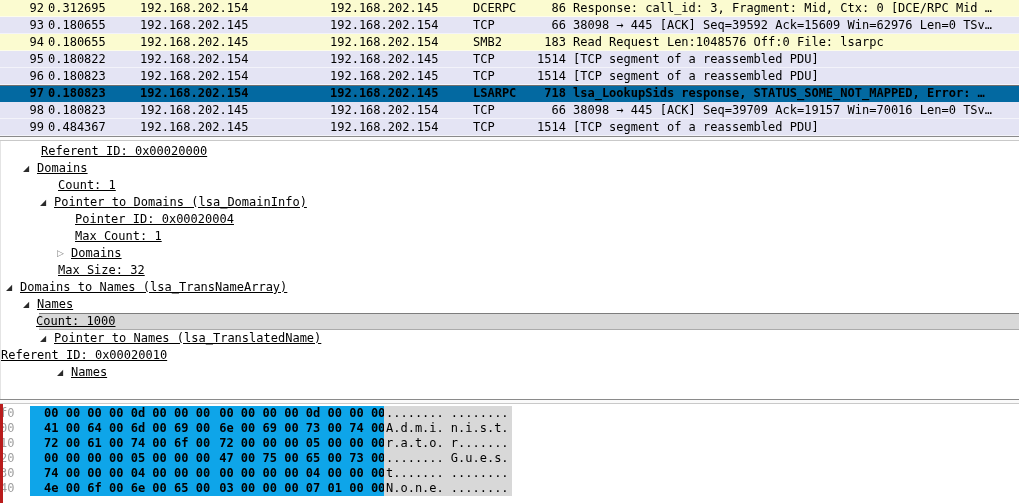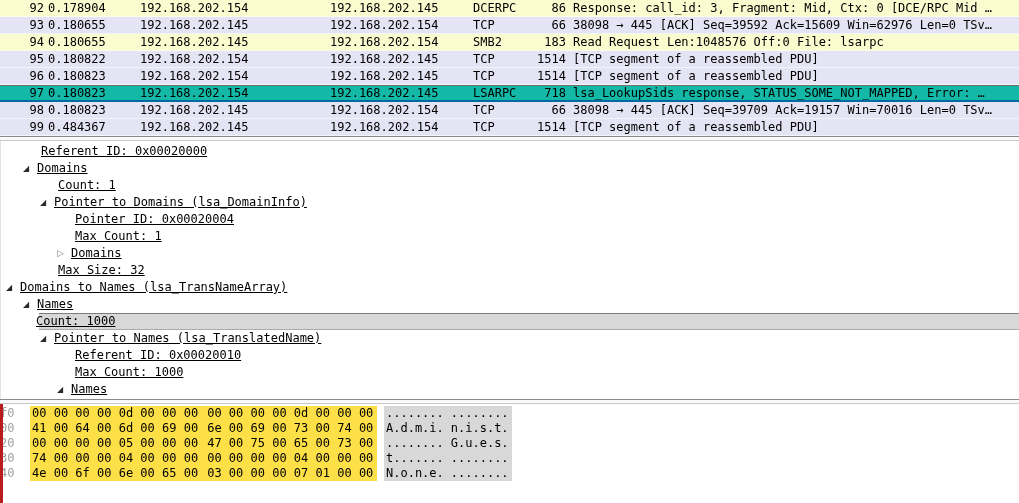--- a/index.html
+++ b/index.html
@@ -4,22 +4,22 @@
 <style>
   html,body{margin:0;padding:0;background:#fff;}
   .screen{position:relative;width:1019px;height:503px;overflow:hidden;background:#ffffff;
           font-family:"DejaVu Sans Mono","Liberation Mono",monospace;font-size:12px;color:#000;}
 
   
   .plist{position:absolute;top:0;left:0;right:0;height:136px;overflow:hidden;}
   .plist-row{position:relative;height:17px;line-height:17px;white-space:nowrap;}
   .plist-row.cream{background:#fbfbd0;box-shadow:inset 0 -1px 0 rgba(255,255,255,0.55);}
   .plist-row.lavender{background:#e4e4f4;box-shadow:inset 0 -1px 0 rgba(255,255,255,0.55);}
-  .plist-row.selrow{background:#14b8a6;border-top:1px solid #6e6e6e;border-bottom:2px solid #0369a1;
-                    box-sizing:border-box;line-height:15px;}
+  .plist-row.selrow{background:#0369a1;border-top:1px solid #6e6e6e;border-bottom:2px solid #0369a1;
+                    box-sizing:border-box;line-height:15px;font-weight:bold;}
   .col-no{position:absolute;left:0;width:44px;text-align:right;}
   .col-time{position:absolute;left:48px;}
   .col-src{position:absolute;left:140px;}
   .col-dst{position:absolute;left:330px;}
   .col-proto{position:absolute;left:473px;}
   .col-len{position:absolute;left:496px;width:70px;text-align:right;}
   .col-info{position:absolute;left:573px;right:2px;overflow:hidden;}
 
   
   .splitter{position:absolute;left:0;right:0;height:5px;background:#fafafa;
@@ -37,33 +37,33 @@
   .exp-closed{font-size:9px;color:#808080;}
   .band{position:absolute;left:38px;right:0;top:0;bottom:0;background:#d8d8d8;
         border-top:1px solid #7d7d7d;border-bottom:1px solid #ababab;box-sizing:border-box;}
   .tree-label{position:relative;text-decoration:underline;}
 
   
   .hexpane{position:absolute;top:404px;left:0;right:0;bottom:0;overflow:hidden;
            border-left:3px solid #b91c1c;padding-top:2px;box-sizing:border-box;background:#fff;}
   .hex-row{position:relative;height:15px;line-height:15px;white-space:nowrap;}
   .offset{position:absolute;left:-3px;color:#9f9f9f;}
-  .hexwrap{position:absolute;left:27px;background:#fde047;padding:0 4px 0 2px;}
+  .hexwrap{position:absolute;left:27px;background:#0ea5e9;padding:0 4px 0 14px;font-weight:bold;}
   .hex2{margin-left:9px;}
   .asciiwrap{position:absolute;left:381px;background:#d8d8d8;padding:0 3px 0 2px;}
   .ascii2{margin-left:7px;}
 </style>
 </head>
 <body>
 
 <div class="screen">
   <div class="plist">
       <div class="plist-row cream">
         <span class="col-no">92</span>
-        <span class="col-time">0.178904</span>
+        <span class="col-time">0.312695</span>
         <span class="col-src">192.168.202.154</span>
         <span class="col-dst">192.168.202.145</span>
         <span class="col-proto">DCERPC</span>
         <span class="col-len">86</span>
         <span class="col-info">Response: call_id: 3, Fragment: Mid, Ctx: 0 [DCE/RPC Mid …</span>
       </div>
       <div class="plist-row lavender">
         <span class="col-no">93</span>
         <span class="col-time">0.180655</span>
         <span class="col-src">192.168.202.145</span>
@@ -134,36 +134,40 @@
       <div class="tree-row" style="padding-left: 57px;"><span class="tree-label">Count: 1</span></div>
       <div class="tree-row" style="padding-left: 53px;"><span class="expander exp-open" style="left: 39px;">◢</span><span class="tree-label">Pointer to Domains (lsa_DomainInfo)</span></div>
       <div class="tree-row" style="padding-left: 74px;"><span class="tree-label">Pointer ID: 0x00020004</span></div>
       <div class="tree-row" style="padding-left: 74px;"><span class="tree-label">Max Count: 1</span></div>
       <div class="tree-row" style="padding-left: 70px;"><span class="expander exp-closed" style="left: 56px;">▷</span><span class="tree-label">Domains</span></div>
       <div class="tree-row" style="padding-left: 57px;"><span class="tree-label">Max Size: 32</span></div>
       <div class="tree-row" style="padding-left: 19px;"><span class="expander exp-open" style="left: 5px;">◢</span><span class="tree-label">Domains to Names (lsa_TransNameArray)</span></div>
       <div class="tree-row" style="padding-left: 36px;"><span class="expander exp-open" style="left: 22px;">◢</span><span class="tree-label">Names</span></div>
       <div class="tree-row selected" style="padding-left: 35px;"><span class="band"></span><span class="tree-label">Count: 1000</span></div>
       <div class="tree-row" style="padding-left: 53px;"><span class="expander exp-open" style="left: 39px;">◢</span><span class="tree-label">Pointer to Names (lsa_TranslatedName)</span></div>
-      <div class="tree-row" style="padding-left: 74px;"><span class="tree-label">Referent ID: 0x00020010</span></div>
-      <div class="tree-row" style="padding-left: 74px;"><span class="tree-label">Max Count: 1000</span></div>
+      <div class="tree-row" style=""><span class="tree-label">Referent ID: 0x00020010</span></div>
       <div class="tree-row" style="padding-left: 70px;"><span class="expander exp-open" style="left: 56px;">◢</span><span class="tree-label">Names</span></div>
       <div class="tree-row" style="padding-left: 91px;"><span class="tree-label"></span></div>
     </div>
   <div class="splitter split2"></div>
   <div class="hexpane">
       <div class="hex-row">
         <span class="offset">f0</span>
         <span class="hexwrap"><span class="hex1">00 00 00 00 0d 00 00 00</span><span class="hex2">00 00 00 00 0d 00 00 00</span></span>
         <span class="asciiwrap"><span class="ascii1">........</span><span class="ascii2">........</span></span>
       </div>
       <div class="hex-row">
         <span class="offset">00</span>
         <span class="hexwrap"><span class="hex1">41 00 64 00 6d 00 69 00</span><span class="hex2">6e 00 69 00 73 00 74 00</span></span>
         <span class="asciiwrap"><span class="ascii1">A.d.m.i.</span><span class="ascii2">n.i.s.t.</span></span>
+      </div>
+      <div class="hex-row">
+        <span class="offset">10</span>
+        <span class="hexwrap"><span class="hex1">72 00 61 00 74 00 6f 00</span><span class="hex2">72 00 00 00 05 00 00 00</span></span>
+        <span class="asciiwrap"><span class="ascii1">r.a.t.o.</span><span class="ascii2">r.......</span></span>
       </div>
       <div class="hex-row">
         <span class="offset">20</span>
         <span class="hexwrap"><span class="hex1">00 00 00 00 05 00 00 00</span><span class="hex2">47 00 75 00 65 00 73 00</span></span>
         <span class="asciiwrap"><span class="ascii1">........</span><span class="ascii2">G.u.e.s.</span></span>
       </div>
       <div class="hex-row">
         <span class="offset">30</span>
         <span class="hexwrap"><span class="hex1">74 00 00 00 04 00 00 00</span><span class="hex2">00 00 00 00 04 00 00 00</span></span>
         <span class="asciiwrap"><span class="ascii1">t.......</span><span class="ascii2">........</span></span>

